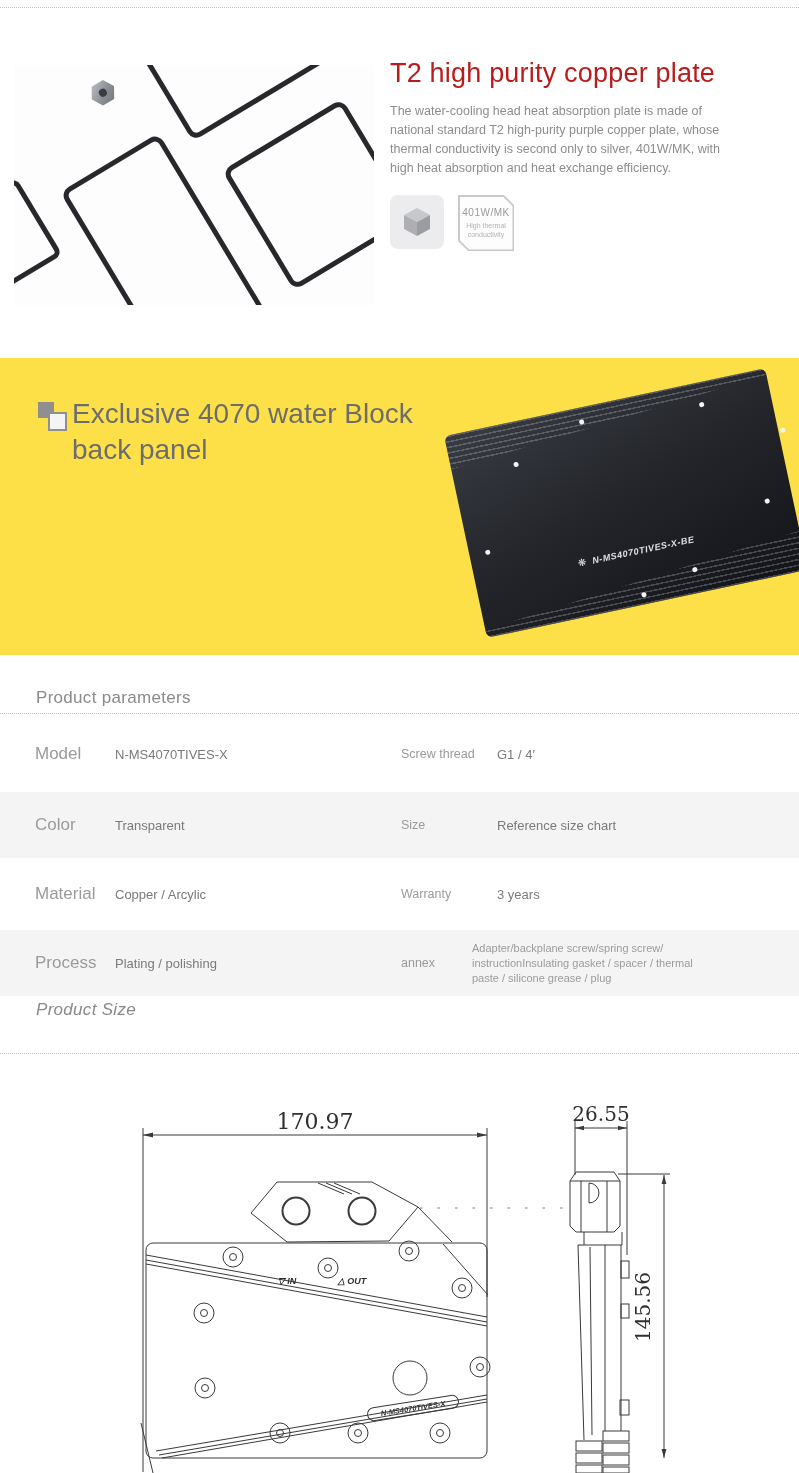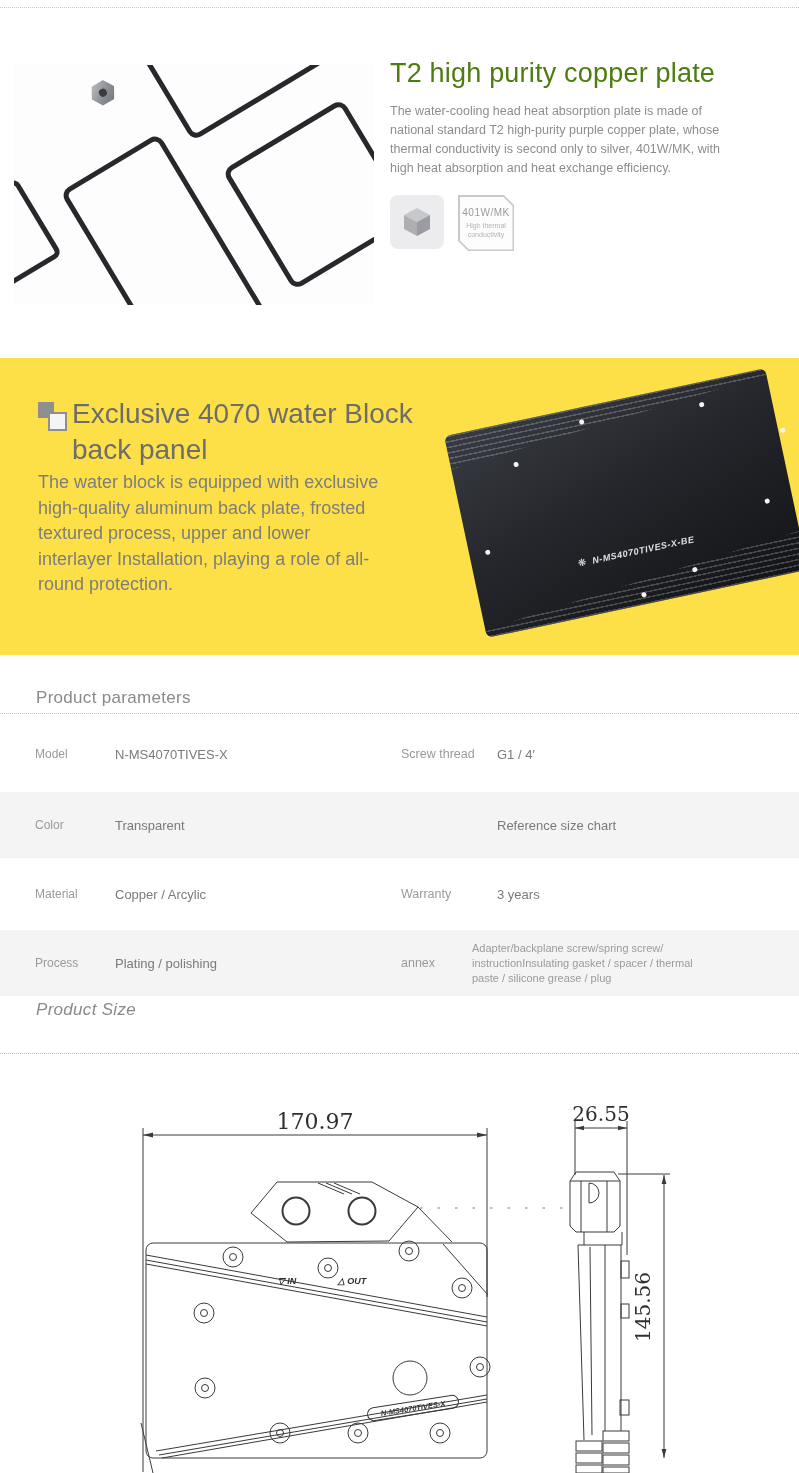--- a/index.html
+++ b/index.html
@@ -12,21 +12,21 @@
   .photo{left:14px;top:65px;width:360px;height:240px;background:#fdfdfd;overflow:hidden;}
   .photo-rot{position:absolute;left:-70px;top:-90px;width:580px;height:470px;
              transform:rotate(-31deg);}
   .oline{position:absolute;border:5px solid #28282c;border-radius:10px;background:transparent;}
   .hexnut{position:absolute;width:26px;height:24px;
           clip-path:polygon(25% 4%,75% 4%,100% 50%,75% 96%,25% 96%,0 50%);
           background:linear-gradient(145deg,#c2c5c9 0%,#8c9096 55%,#6f737a 100%);}
   .hexnut:after{content:"";position:absolute;left:9px;top:8px;width:8px;height:8px;
           border-radius:50%;background:#3a3c40;}
   .copper-col{left:390px;top:58px;width:360px;}
-  .copper-title{font-size:27px;color:#4d7c0f;letter-spacing:0.2px;}
+  .copper-title{font-size:27px;color:#b91c1c;letter-spacing:0.2px;}
   .copper-body{margin-top:13px;width:356px;font-size:12.5px;line-height:19px;color:#8d8d8d;}
   .badges{margin-top:17px;display:flex;gap:14px;}
   .badge-cube{width:54px;height:54px;background:#ececee;border-radius:8px;
               display:flex;align-items:center;justify-content:center;}
   .badge-cond-outer{width:56px;height:56px;background:#c9c9c9;
       clip-path:polygon(0 0,82% 0,100% 18%,100% 100%,18% 100%,0 82%);position:relative;}
   .badge-cond-inner{position:absolute;inset:1.5px;background:#fdfdfd;
       clip-path:polygon(0 0,82% 0,100% 18%,100% 100%,18% 100%,0 82%);
       display:flex;flex-direction:column;align-items:center;justify-content:center;text-align:center;}
   .badge-cond-value{font-size:10px;color:#9a9a9a;letter-spacing:0.5px;}
@@ -52,21 +52,21 @@
   .pscrew{position:absolute;width:5px;height:5px;border-radius:50%;background:#f2f3f5;}
   .panel-brand{position:absolute;left:50%;top:74%;transform:translate(-50%,-50%);
         color:#dde0e4;display:flex;align-items:center;gap:6px;white-space:nowrap;}
   .brand-logo{font-size:10px;}
   .brand-model{font-size:9px;font-weight:bold;font-style:italic;letter-spacing:0.6px;}
 
   
   .h2{left:36px;font-size:17px;color:#8a8a8a;letter-spacing:0.3px;}
   .prow{left:0;width:799px;}
   .prow .cell{position:absolute;top:0;bottom:0;display:flex;align-items:center;}
-  .c-l1{left:35px;width:76px;font-size:12px;color:#9a9a9a;}
+  .c-l1{left:35px;width:76px;font-size:17px;color:#9a9a9a;}
   .c-v1{left:115px;width:260px;font-size:13px;color:#7a7a7a;}
   .c-l2{left:401px;width:102px;font-size:12.5px;color:#9a9a9a;}
   .c-v2{left:497px;width:280px;font-size:13px;color:#7a7a7a;}
   .v2-annex{left:472px!important;width:248px!important;font-size:11px!important;line-height:15px;color:#9b9b9b!important;}
   .row-alt{background:#f4f4f4;}
 
   
   svg text{font-family:"DejaVu Serif", serif;fill:#2f2f2f;}
   svg .lbl{font-family:"Liberation Sans", sans-serif;font-weight:bold;font-style:italic;fill:#2f2f2f;}
 </style>
@@ -105,21 +105,20 @@
         <div class="badge-cond-label">High thermal conductivity</div>
       </div>
     </div>
   </div>
 </div>
 
 <div class="abs sec2">
   <div class="sq-filled"></div>
   <div class="sq-outline"></div>
   <div class="sec2-title">Exclusive 4070 water Block back panel</div>
-  <div class="sec2-body">The water block is equipped with exclusive high-quality aluminum back plate, frosted textured process, upper and lower interlayer Installation, playing a role of all-round protection.</div>
 
   <div class="panel-wrap">
     <div class="panel">
       <div class="fins fins-top"></div>
       <div class="fins fins-bottom"></div>
       <div class="pscrew" style="left:16px;top:120px;"></div>
       <div class="pscrew" style="left:62px;top:40px;"></div>
       <div class="pscrew" style="left:135px;top:12px;"></div>
       <div class="pscrew" style="left:215px;top:180px;"></div>
       <div class="pscrew" style="left:300px;top:128px;"></div>
@@ -139,20 +138,21 @@
 
 <div class="abs prow" style="top:716px;height:76px;">
   <div class="cell c-l1">Model</div>
   <div class="cell c-v1">N-MS4070TIVES-X</div>
   <div class="cell c-l2">Screw thread</div>
   <div class="cell c-v2">G1 / 4′</div>
 </div>
 <div class="abs prow row-alt" style="top:792px;height:66px;">
   <div class="cell c-l1">Color</div>
   <div class="cell c-v1">Transparent</div>
+  <div class="cell c-l2">Size</div>
   <div class="cell c-v2">Reference size chart</div>
 </div>
 <div class="abs prow" style="top:858px;height:72px;">
   <div class="cell c-l1">Material</div>
   <div class="cell c-l2">Warranty</div>
   <div class="cell c-v1">Copper / Arcylic</div>
   <div class="cell c-v2">3 years</div>
 </div>
 <div class="abs prow row-alt" style="top:930px;height:66px;">
   <div class="cell c-l1">Process</div>

